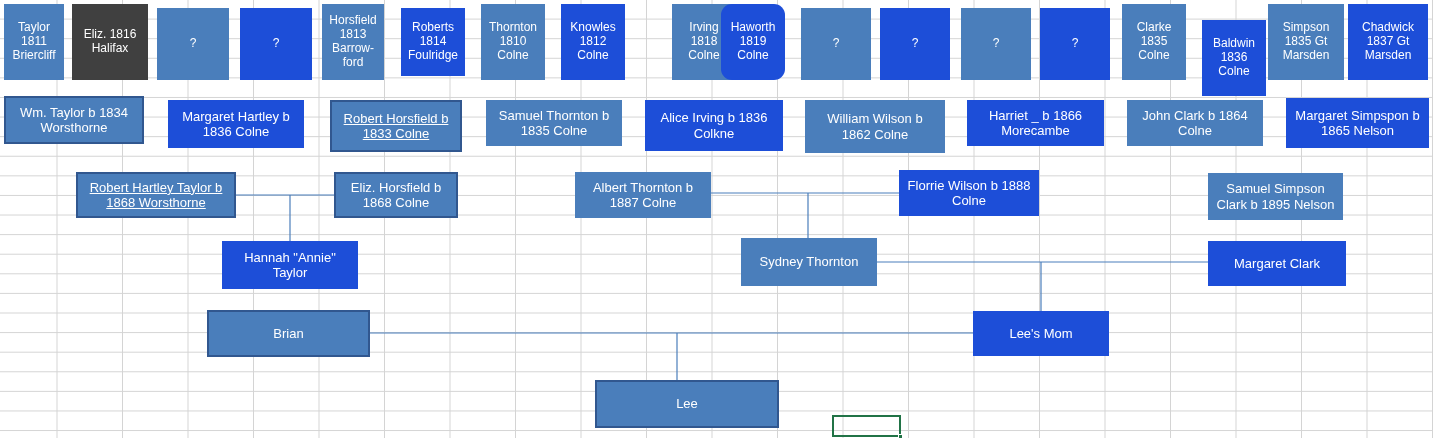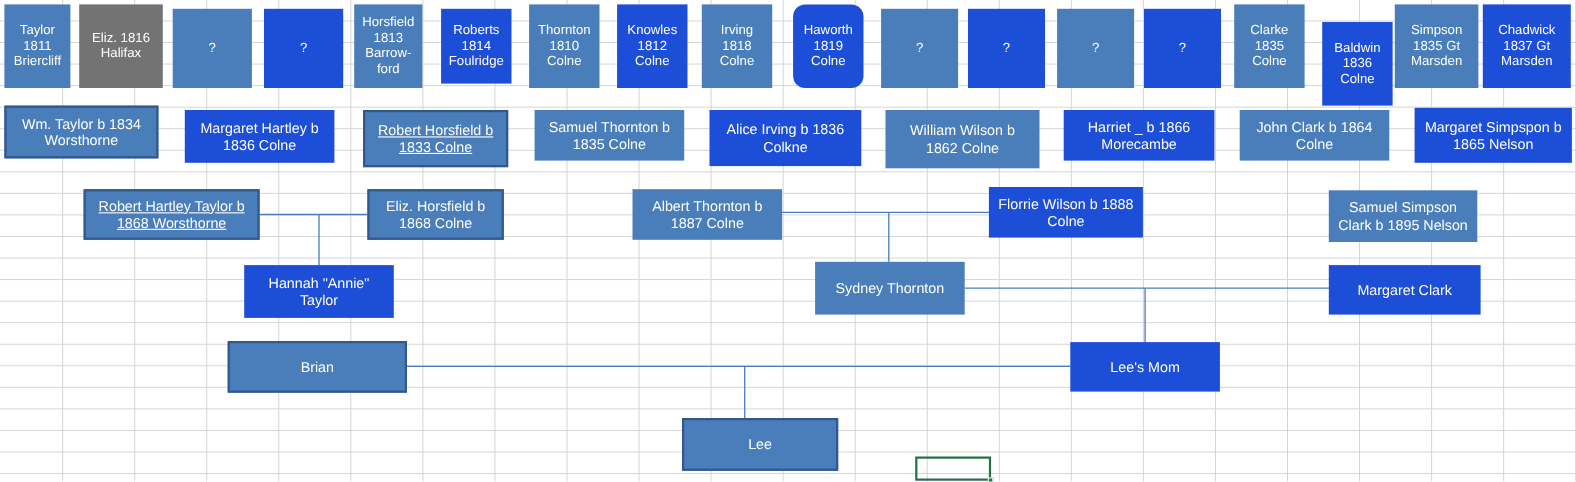--- a/index.html
+++ b/index.html
@@ -51,21 +51,21 @@
     justify-content: center;
     text-align: center;
     color: #ffffff;
     line-height: 1.16;
     padding: 1px 3px;
     overflow: hidden;
     white-space: pre-line;
   }
   .node.blue      { background: #4a7ebb; }
   .node.red       { background: #1d4ed8; }
-  .node.darkred   { background: #737373; }
+  .node.darkred   { background: #404040; }
   .node.bordered  { border: 2px solid #31578f; }
 
   
   #cell-cursor {
     position: absolute;
     box-sizing: border-box;
     border: 2px solid #217346;
     background: transparent;
   }
   #fill-handle {
@@ -109,21 +109,21 @@
 ford</div>
       <div class="node red" style="left: 401px; top: 8px; width: 64px; height: 68px; font-size: 12px;">Roberts
 1814
 Foulridge</div>
       <div class="node blue" style="left: 481px; top: 4px; width: 64px; height: 76px; font-size: 12px;">Thornton
 1810
 Colne</div>
       <div class="node red" style="left: 561px; top: 4px; width: 64px; height: 76px; font-size: 12px;">Knowles
 1812
 Colne</div>
-      <div class="node blue" style="left: 638px; top: 4px; width: 64px; height: 76px; font-size: 12px;">Irving
+      <div class="node blue" style="left: 672px; top: 4px; width: 64px; height: 76px; font-size: 12px;">Irving
 1818
 Colne</div>
       <div class="node red" style="left: 721px; top: 4px; width: 64px; height: 76px; font-size: 12px; border-radius: 11px;">Haworth
 1819
 Colne</div>
       <div class="node blue" style="left: 801px; top: 8px; width: 70px; height: 72px; font-size: 12px;">?</div>
       <div class="node red" style="left: 880px; top: 8px; width: 70px; height: 72px; font-size: 12px;">?</div>
       <div class="node blue" style="left: 961px; top: 8px; width: 70px; height: 72px; font-size: 12px;">?</div>
       <div class="node red" style="left: 1040px; top: 8px; width: 70px; height: 72px; font-size: 12px;">?</div>
       <div class="node blue" style="left: 1122px; top: 4px; width: 64px; height: 76px; font-size: 12px;">Clarke
@@ -165,19 +165,19 @@
       <div class="node red" style="left: 899px; top: 170px; width: 140px; height: 46px; font-size: 13px;">Florrie Wilson b 1888
 Colne</div>
       <div class="node blue" style="left: 1208px; top: 173px; width: 135px; height: 47px; font-size: 13px;">Samuel Simpson
 Clark b 1895 Nelson</div>
       <div class="node red" style="left: 222px; top: 241px; width: 136px; height: 48px; font-size: 13px;">Hannah "Annie"
 Taylor</div>
       <div class="node blue" style="left: 741px; top: 238px; width: 136px; height: 48px; font-size: 13px;">Sydney Thornton</div>
       <div class="node red" style="left: 1208px; top: 241px; width: 138px; height: 45px; font-size: 13px;">Margaret Clark</div>
       <div class="node blue bordered" style="left: 207px; top: 310px; width: 163px; height: 47px; font-size: 13px;">Brian</div>
       <div class="node red" style="left: 973px; top: 311px; width: 136px; height: 45px; font-size: 13px;">Lee's Mom</div>
-      <div class="node blue bordered" style="left: 620px; top: 380px; width: 142px; height: 48px; font-size: 13px;">Lee</div>
+      <div class="node blue bordered" style="left: 595px; top: 380px; width: 184px; height: 48px; font-size: 13px;">Lee</div>
     </div>
 
   <div id="cell-cursor" style="left: 832px; top: 415px; width: 69px; height: 22px; border-color: rgb(33, 115, 70);"></div>
   <div id="fill-handle" style="left: 898px; top: 434px; background: rgb(33, 115, 70);"></div>
 
 </div>
 
 </body></html>

